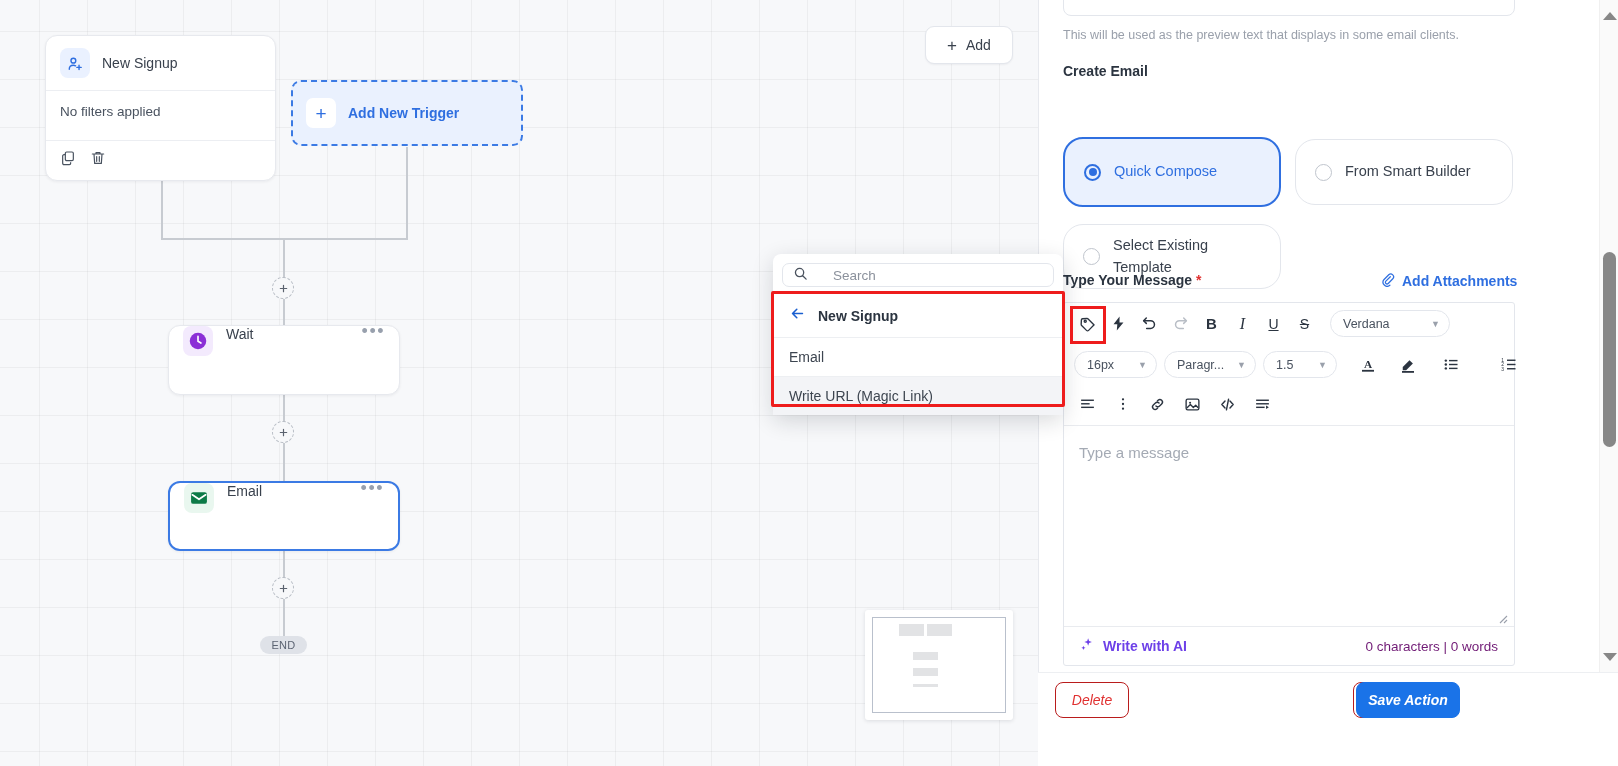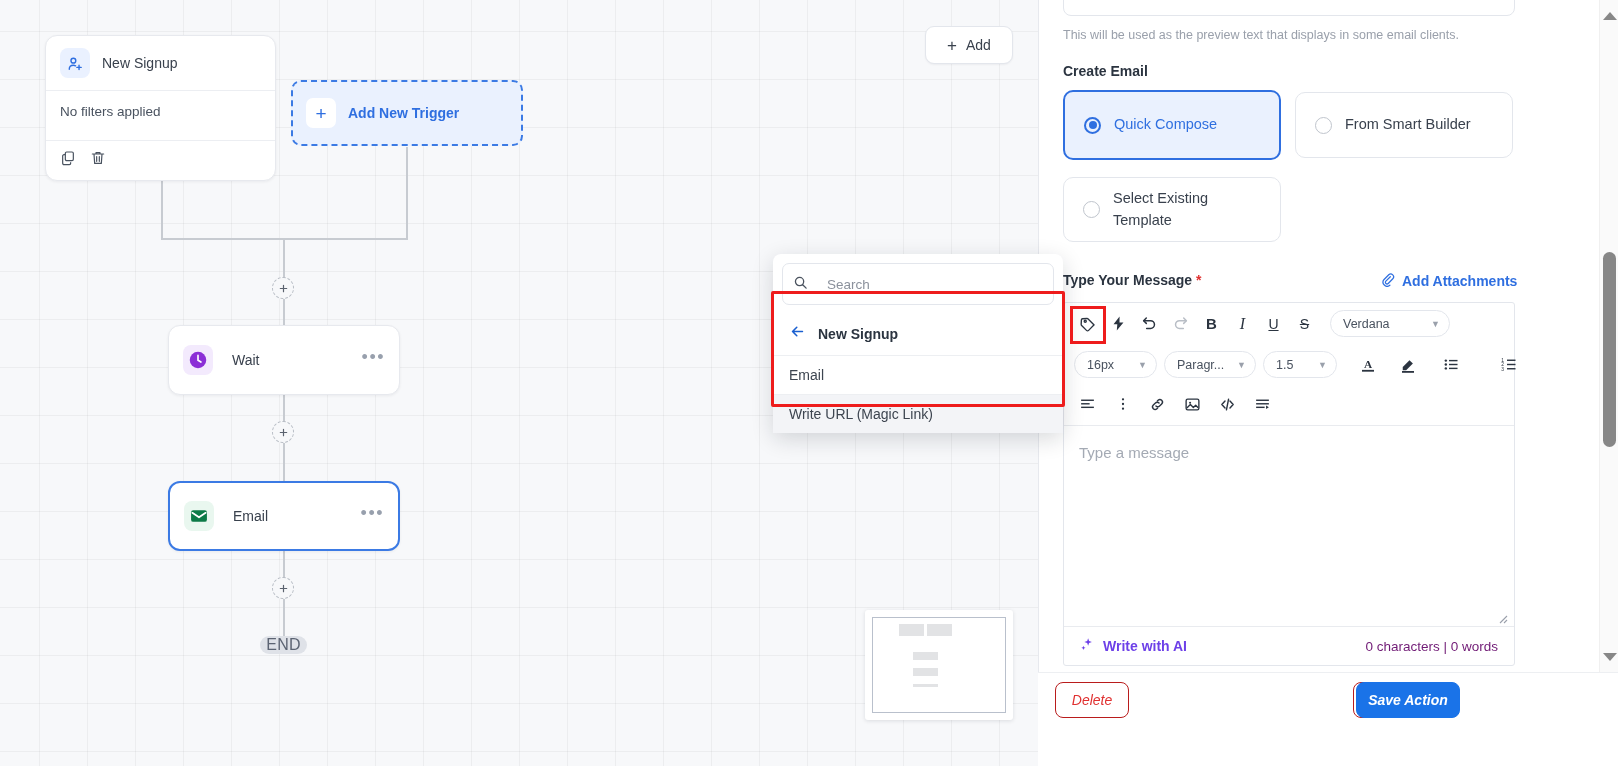--- a/index.html
+++ b/index.html
@@ -98,42 +98,42 @@
   .add-trigger-label { font-size: 14px; font-weight: bold; color: #2f6fe0; }
 
   
   .step-card {
     position: absolute;
     width: 232px; height: 70px;
     background: #fff;
     border-radius: 12px;
     border: 1px solid #e7e9ee;
     box-shadow: 0 1px 3px rgba(16,24,40,0.06);
-    display: flex; align-items: center;
+    display: flex; 
     padding: 0 14px;
-    gap: 19px;
+    gap: 13px;
     z-index: 3;
     cursor: pointer;
   }
   .step-card.selected { border: 2px solid #3b7ae4; }
   .step-ico { width: 30px; height: 30px; border-radius: 8px;
               display:flex; align-items:center; justify-content:center; flex: 0 0 auto; }
   .step-ico.wait { background: #f3eafd; }
   .step-ico.email { background: #e9f7ef; }
   .step-label { font-size: 14px; color: #39414d; flex: 1; }
   .step-dots { color: #98a0ad; font-size: 18px; letter-spacing: 1.5px; line-height: 0.6; padding-bottom:6px;}
 
   .end-node {
     position: absolute;
     left: 260px; top: 636px;
     width: 47px; height: 18px;
     background: #dfe2e8;
     border-radius: 12px;
     display: flex; align-items: center; justify-content: center;
-    font-size: 16px; color: #5c6473; letter-spacing: .3px;
+    font-size: 11px; color: #5c6473; letter-spacing: .3px;
     z-index: 3;
   }
 
   
   .add-btn {
     position: absolute; left: 925px; top: 26px;
     height: 38px; min-width: 88px;
     background: #fff;
     border: 1px solid #e3e6ec;
     border-radius: 9px;
@@ -165,22 +165,22 @@
     position: absolute;
     left: 773px; top: 254px;
     width: 290px;
     background: #fff;
     border-radius: 8px;
     box-shadow: 0 6px 22px rgba(16,24,40,0.16);
     z-index: 10;
   }
   .popover-search-wrap { padding: 9px 9px 8px 9px; }
   .popover-search {
-    display: flex; align-items: center; gap: 19px;
-    height: 42px;
+    display: flex; align-items: center; gap: 25px;
+    height: 24px;
     border: 1px solid #e3e6ec;
     border-radius: 7px;
     padding: 0 10px;
   }
   .popover-search input {
     border: none; outline: none; font-size: 13.5px;
     color: #39414d; width: 100%;
     font-family: "Liberation Sans", sans-serif;
     background: transparent;
   }
@@ -228,26 +228,27 @@
   .helper-text {
     position: absolute; left: 1063px; top: 28px;
     font-size: 12.5px; color: #9aa0ab;
   }
   .section-label {
     position: absolute; left: 1063px; top: 63px;
     font-size: 14px; font-weight: bold; color: #2b3440;
   }
   .radio-card {
     position: absolute;
-    border-radius: 10px;
+    border-radius: 20px;
     background: #fff;
     border: 1px solid #e3e6ec;
     display: flex; align-items: center; gap: 13px;
     padding: 12px 19px;
     cursor: pointer;
+    margin-top: 47px;
   }
   .radio-card.active { background: #eaf1fe; border: 2px solid #2f6fe0; }
   .radio-dot {
     width: 17px; height: 17px; border-radius: 50%;
     border: 1.6px solid #c0c5cd; flex: 0 0 auto;
     display:flex; align-items:center; justify-content:center;
   }
   .radio-card.active .radio-dot { border: 2px solid #2f6fe0; }
   .radio-dot i { display:none; width:8px; height:8px; border-radius:50%; background:#2f6fe0; }
   .radio-card.active .radio-dot i { display:block; }

